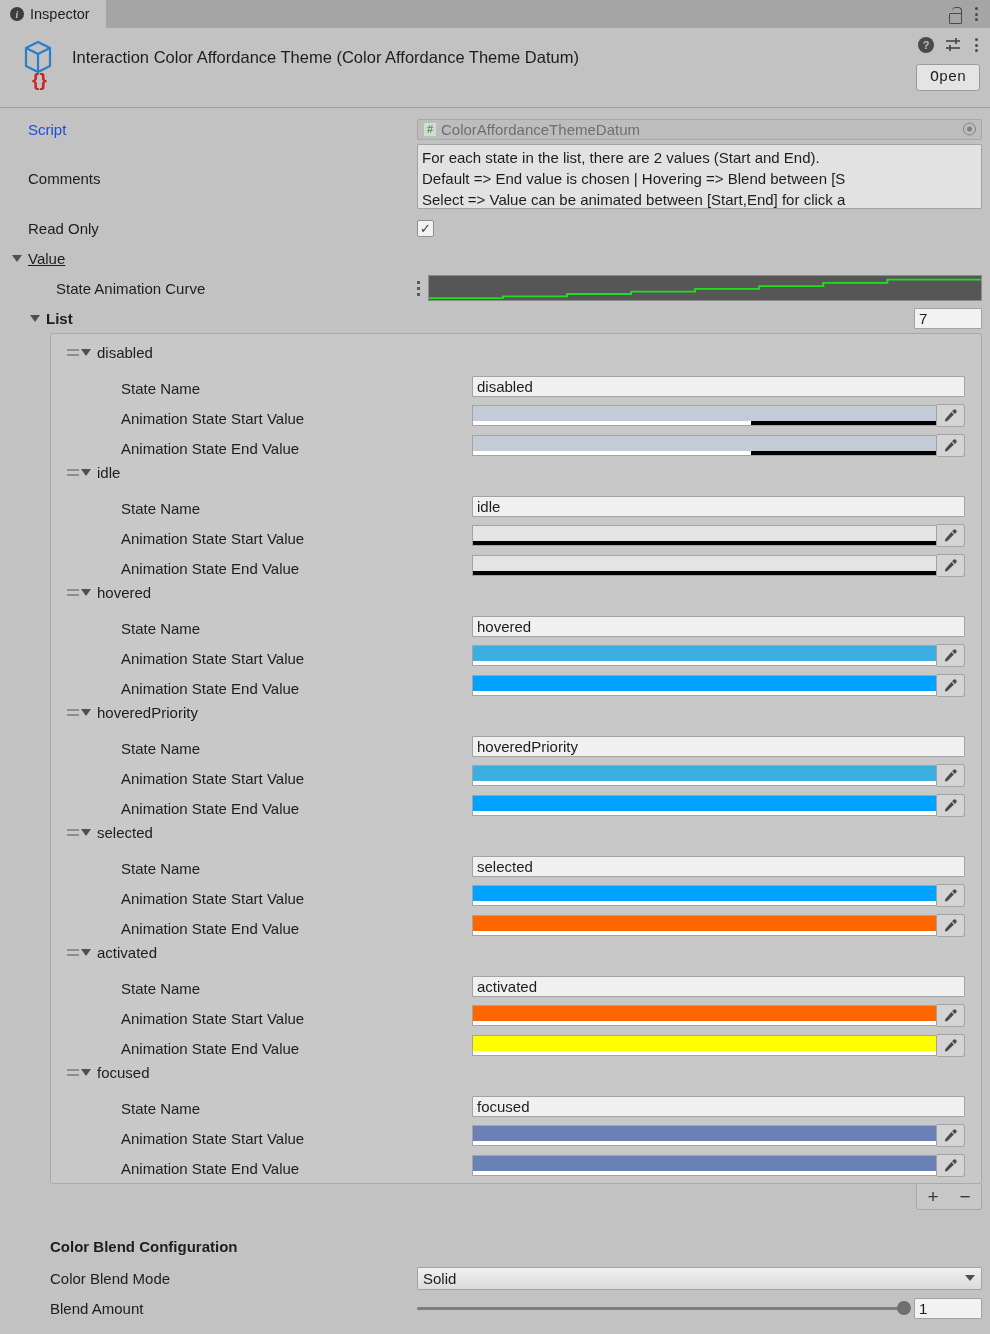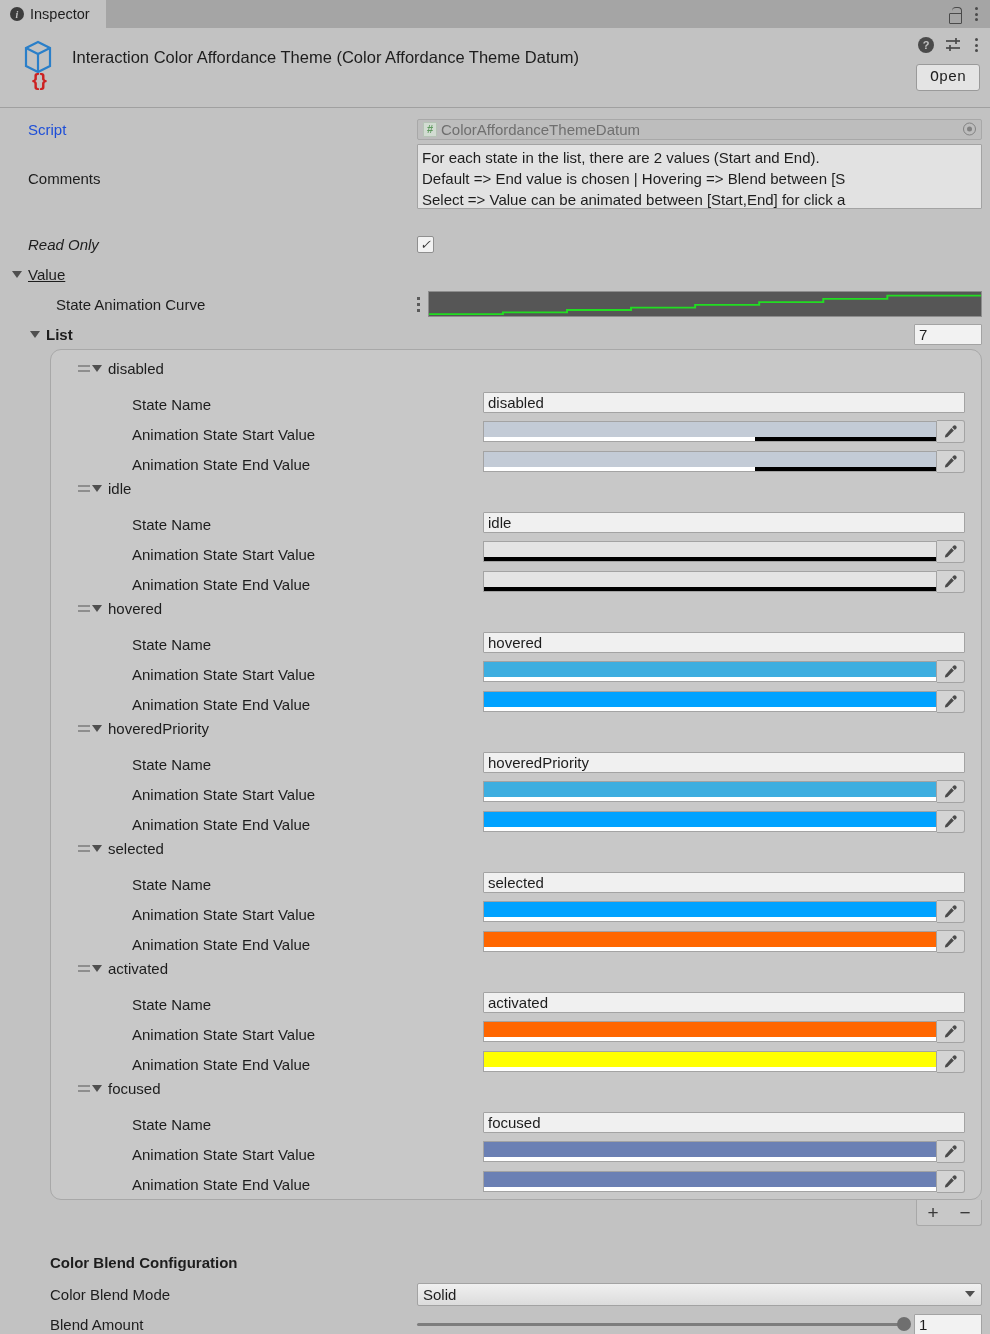--- a/index.html
+++ b/index.html
@@ -139,22 +139,22 @@
 
   
   .list-head { display: flex; align-items: center; height: 30px; padding-left: 30px; text-align: center; }
   .list-size {
     width: 68px; height: 21px; background: #f2f2f2; border: 1px solid #a3a3a3;
     font-size: 15px; padding: 0 4px; display: flex; align-items: center;
     border-radius: 1px;
   }
   .list-box {
     margin: 0 8px 0 50px; background: #c8c8c8;
-    border: 1px solid #a8a8a8; border-radius: 11px;
-    padding: 3px 0 6px 15px;
+    border: 1px solid #a8a8a8; border-radius: 3px;
+    padding: 3px 0 6px 4px;
   }
   .item-head { display: flex; align-items: center; height: 30px; padding-left: 12px; }
   .drag-handle {
     width: 12px; height: 9px; margin-right: 2px; flex: none;
     display: flex; flex-direction: column; justify-content: center; gap: 3px;
   }
   .drag-handle i { height: 2px; background: #8e8e8e; display: block; }
   .item-name { font-size: 15px; }
   .item-row { display: flex; align-items: flex-end; height: 30px; padding-left: 66px; }
   .item-lbl { width: 351px; flex: none; font-size: 15px; }
@@ -285,21 +285,21 @@
 
   <div class="row comments-row">
     <div class="lbl">Comments</div>
     <div class="field">
       <div class="comments-box">For each state in the list, there are 2 values (Start and End).
 Default =&gt; End value is chosen | Hovering =&gt; Blend between [S
 Select =&gt; Value can be animated between [Start,End] for click a</div>
     </div>
   </div>
 
-  <div class="row" style="margin-top:20px;font-style:italic;">
+  <div class="row" style="margin-top:4px;">
     <div class="lbl">Read Only</div>
     <div class="field">
       <div class="checkbox">✓</div>
     </div>
   </div>
 
   <div class="foldout" style="padding-left:12px;">
     <span class="tri"></span>
     <span class="foldout-lbl">Value</span>
   </div>

